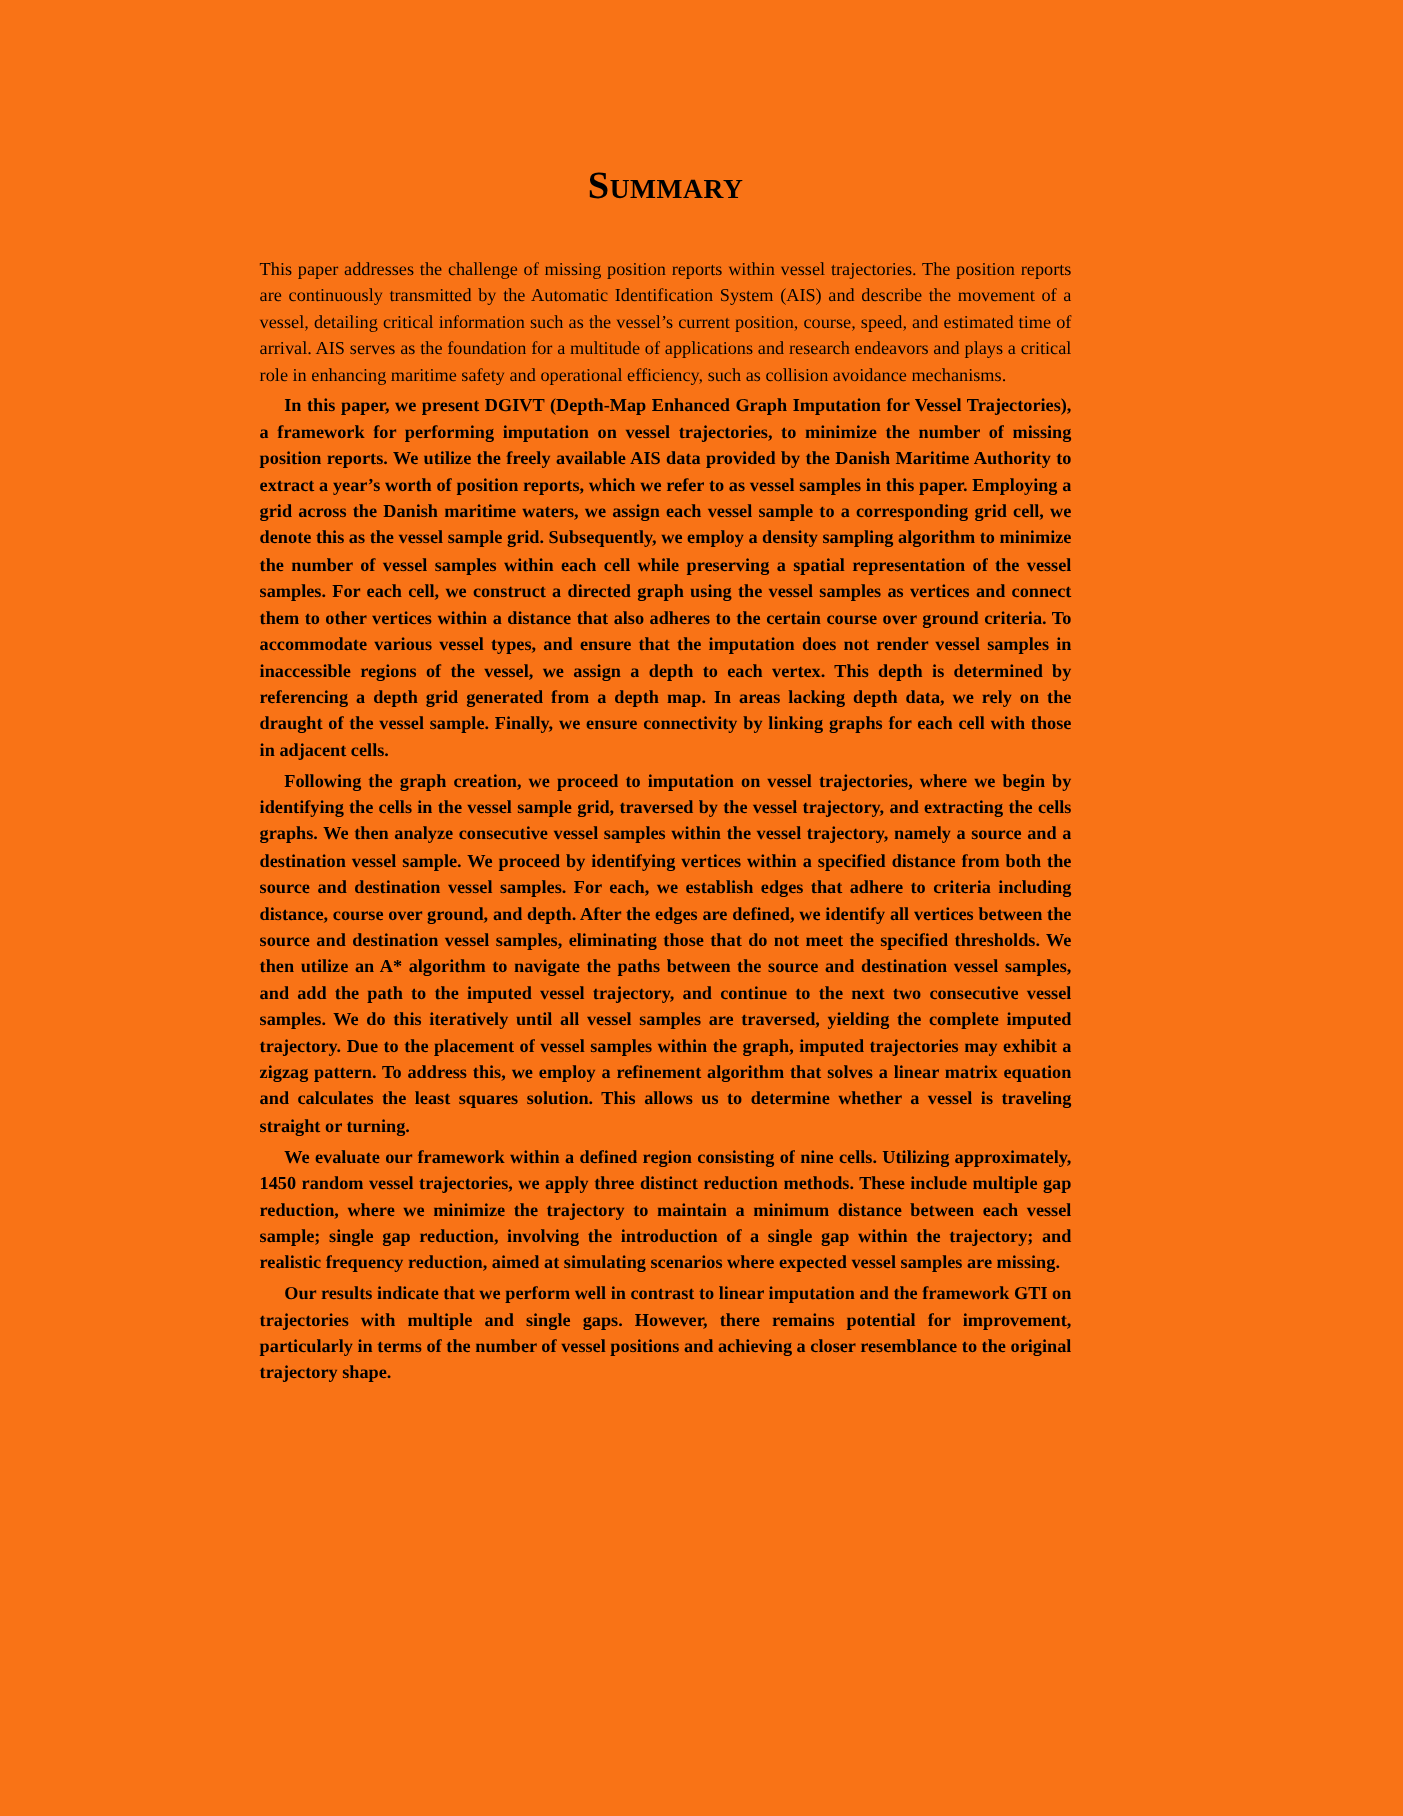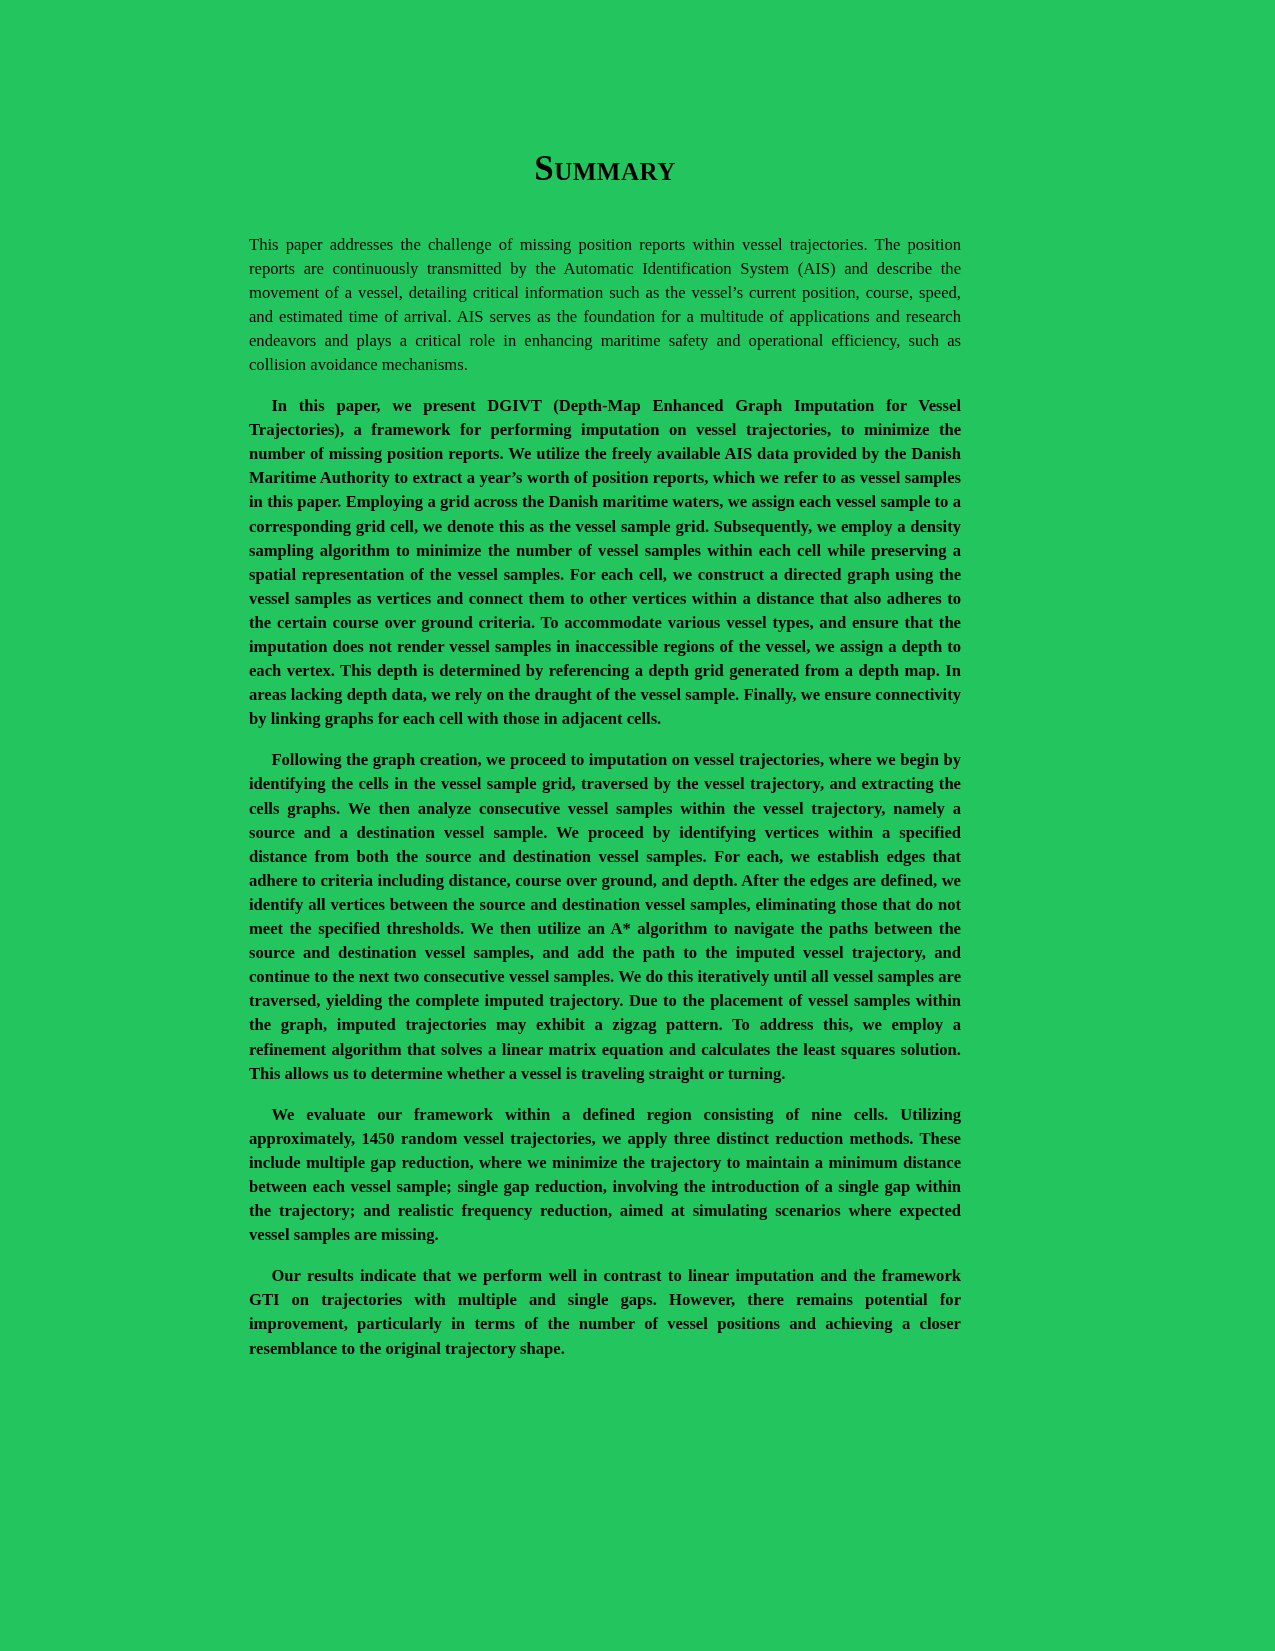--- a/index.html
+++ b/index.html
@@ -12,21 +12,21 @@
     width: 1275px;
     height: 1651px;
     font-family: "Liberation Serif", "DejaVu Serif", serif;
     color: #000000;
     -webkit-font-smoothing: antialiased;
   }
   .page {
     position: relative;
     width: 1275px;
     height: 1651px;
-    background: #22c55e;
+    background: #f97316;
     box-sizing: border-box;
   }
   .content {
     position: absolute;
     left: 232px;
     top: 150px;
     width: 746px;
   }
   .page-title {
     font-size: 35px;
@@ -39,21 +39,21 @@
     padding: 0;
   }
   .body-text {
     font-size: 16.6px;
     line-height: 24.1px;
     text-align: justify;
     text-justify: inter-word;
     hyphens: none;
   }
   .body-text p {
-    margin: 17px;
+    margin: 4px;
     padding: 0;
     text-indent: 0;
   }
   .body-text p + p {
     text-indent: 1.35em;
     font-weight: bold;
   }
 </style>
 </head>
 <body>

